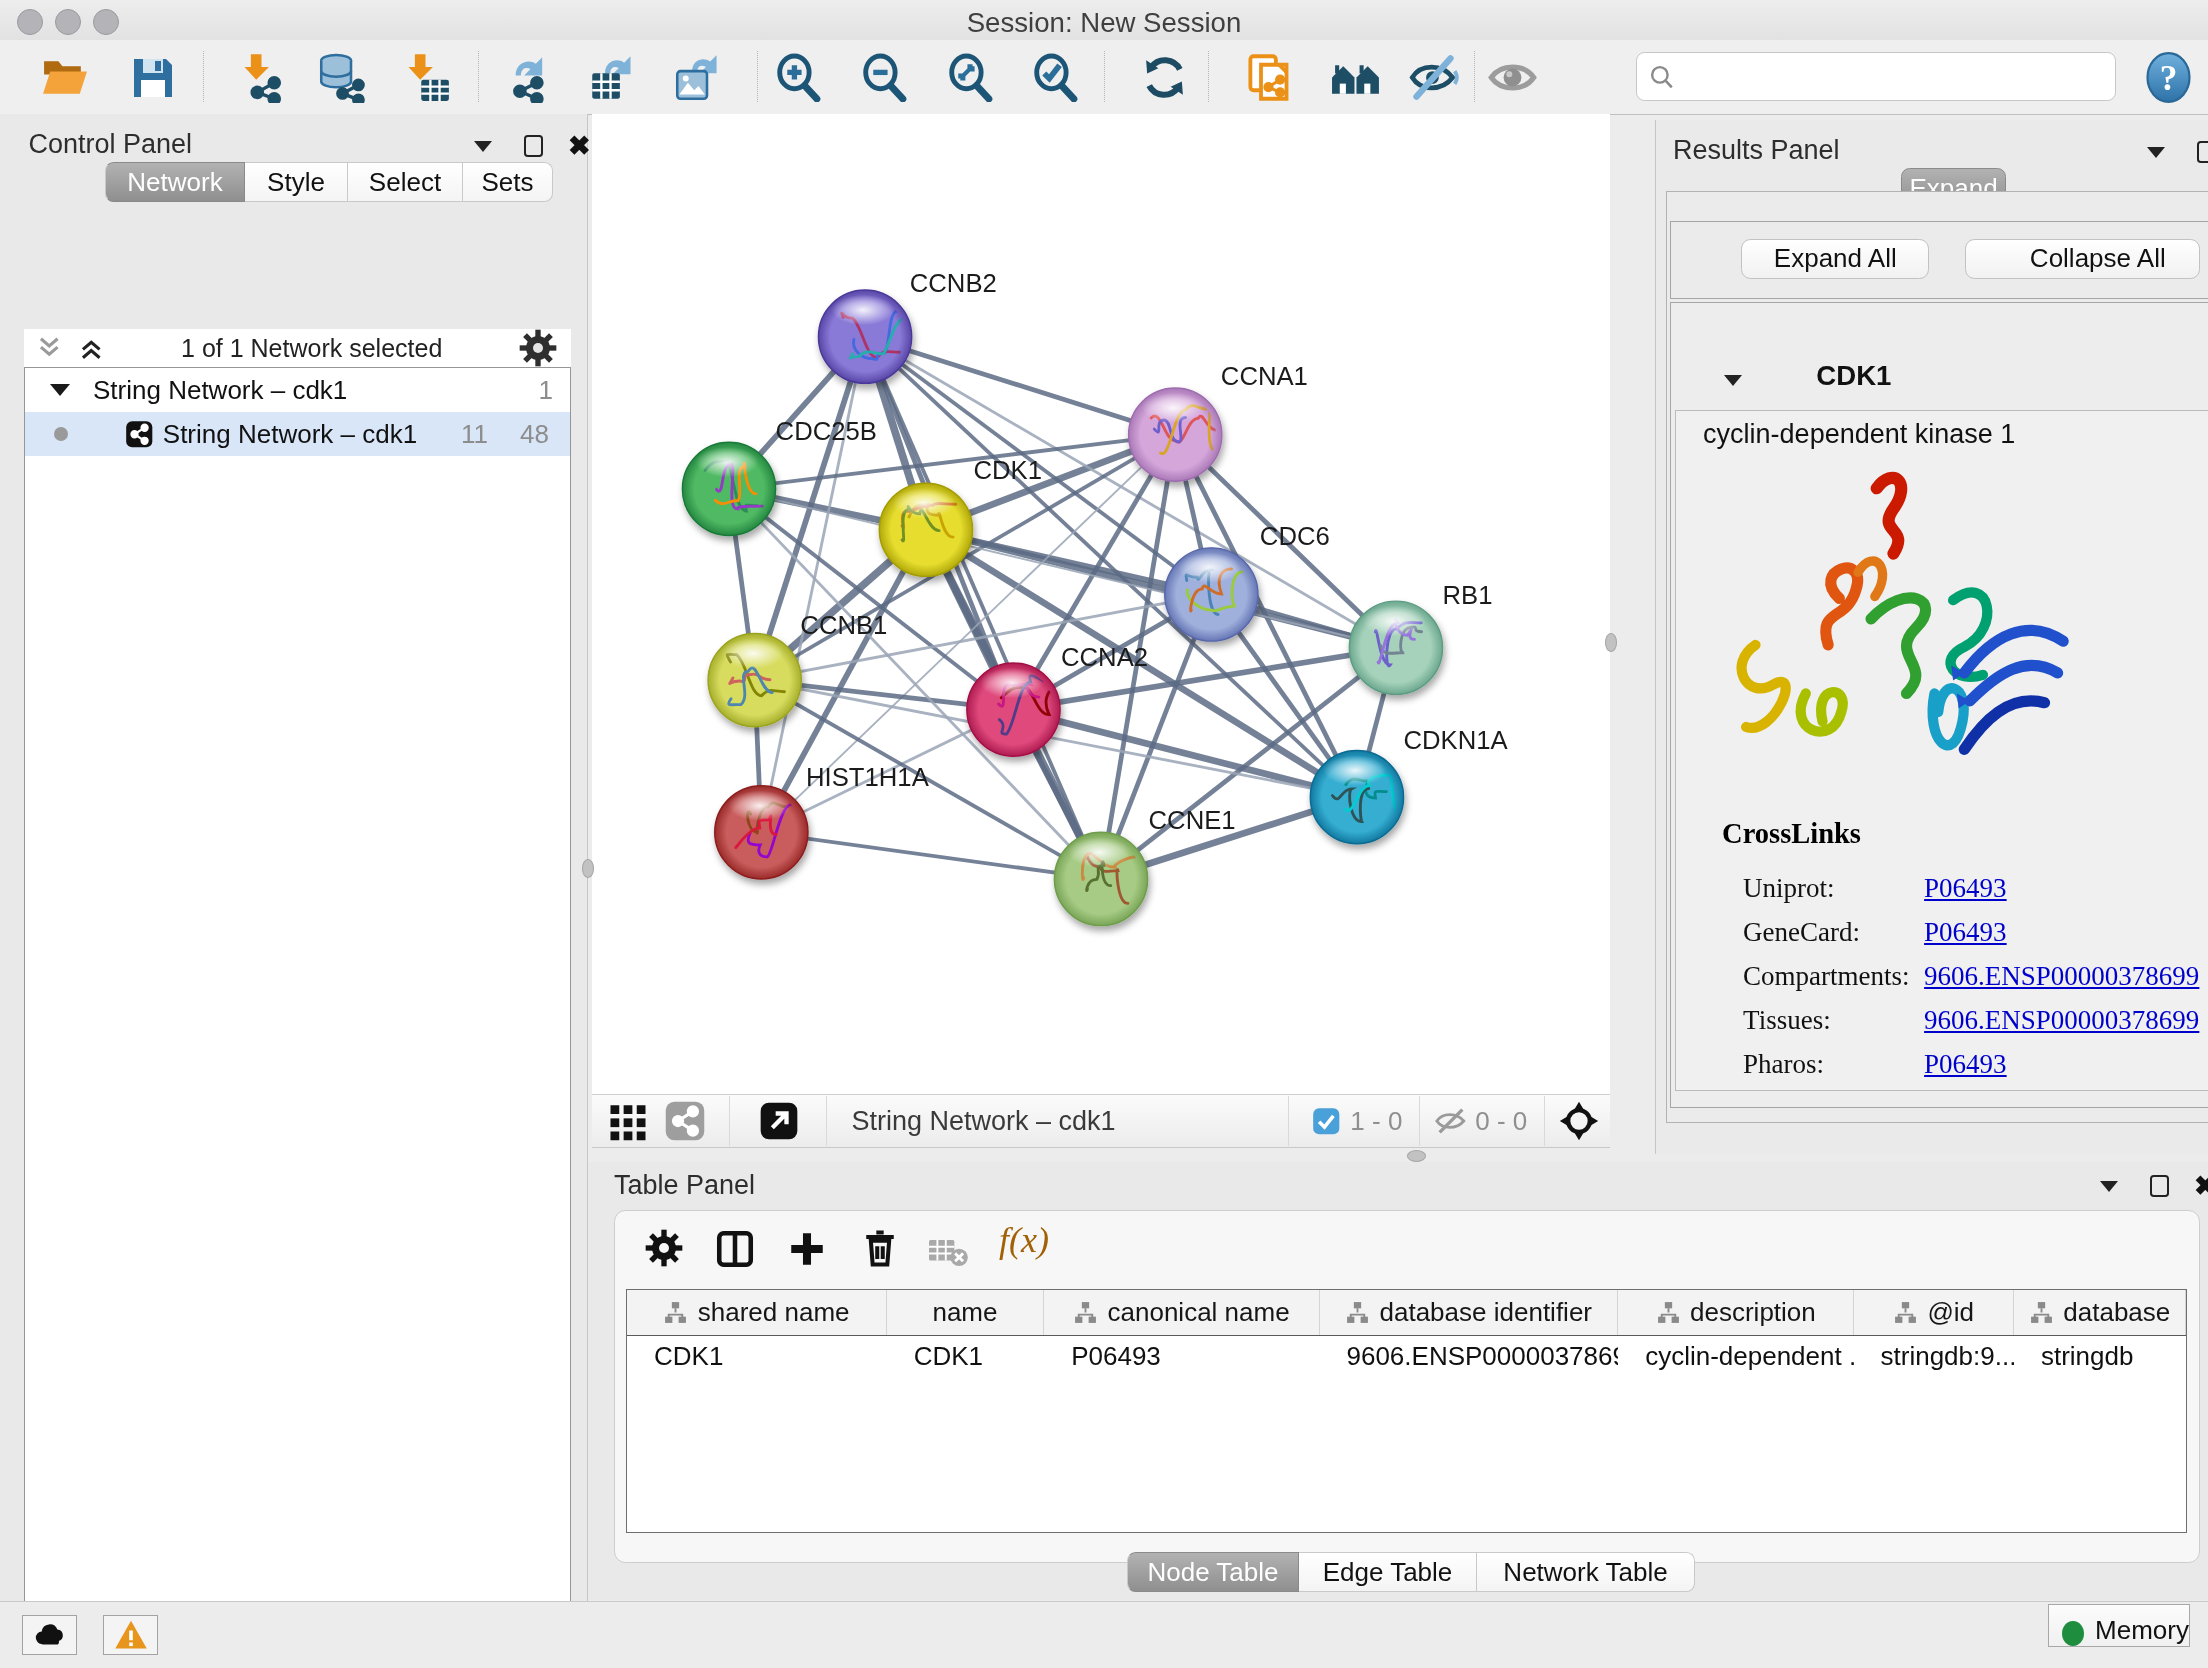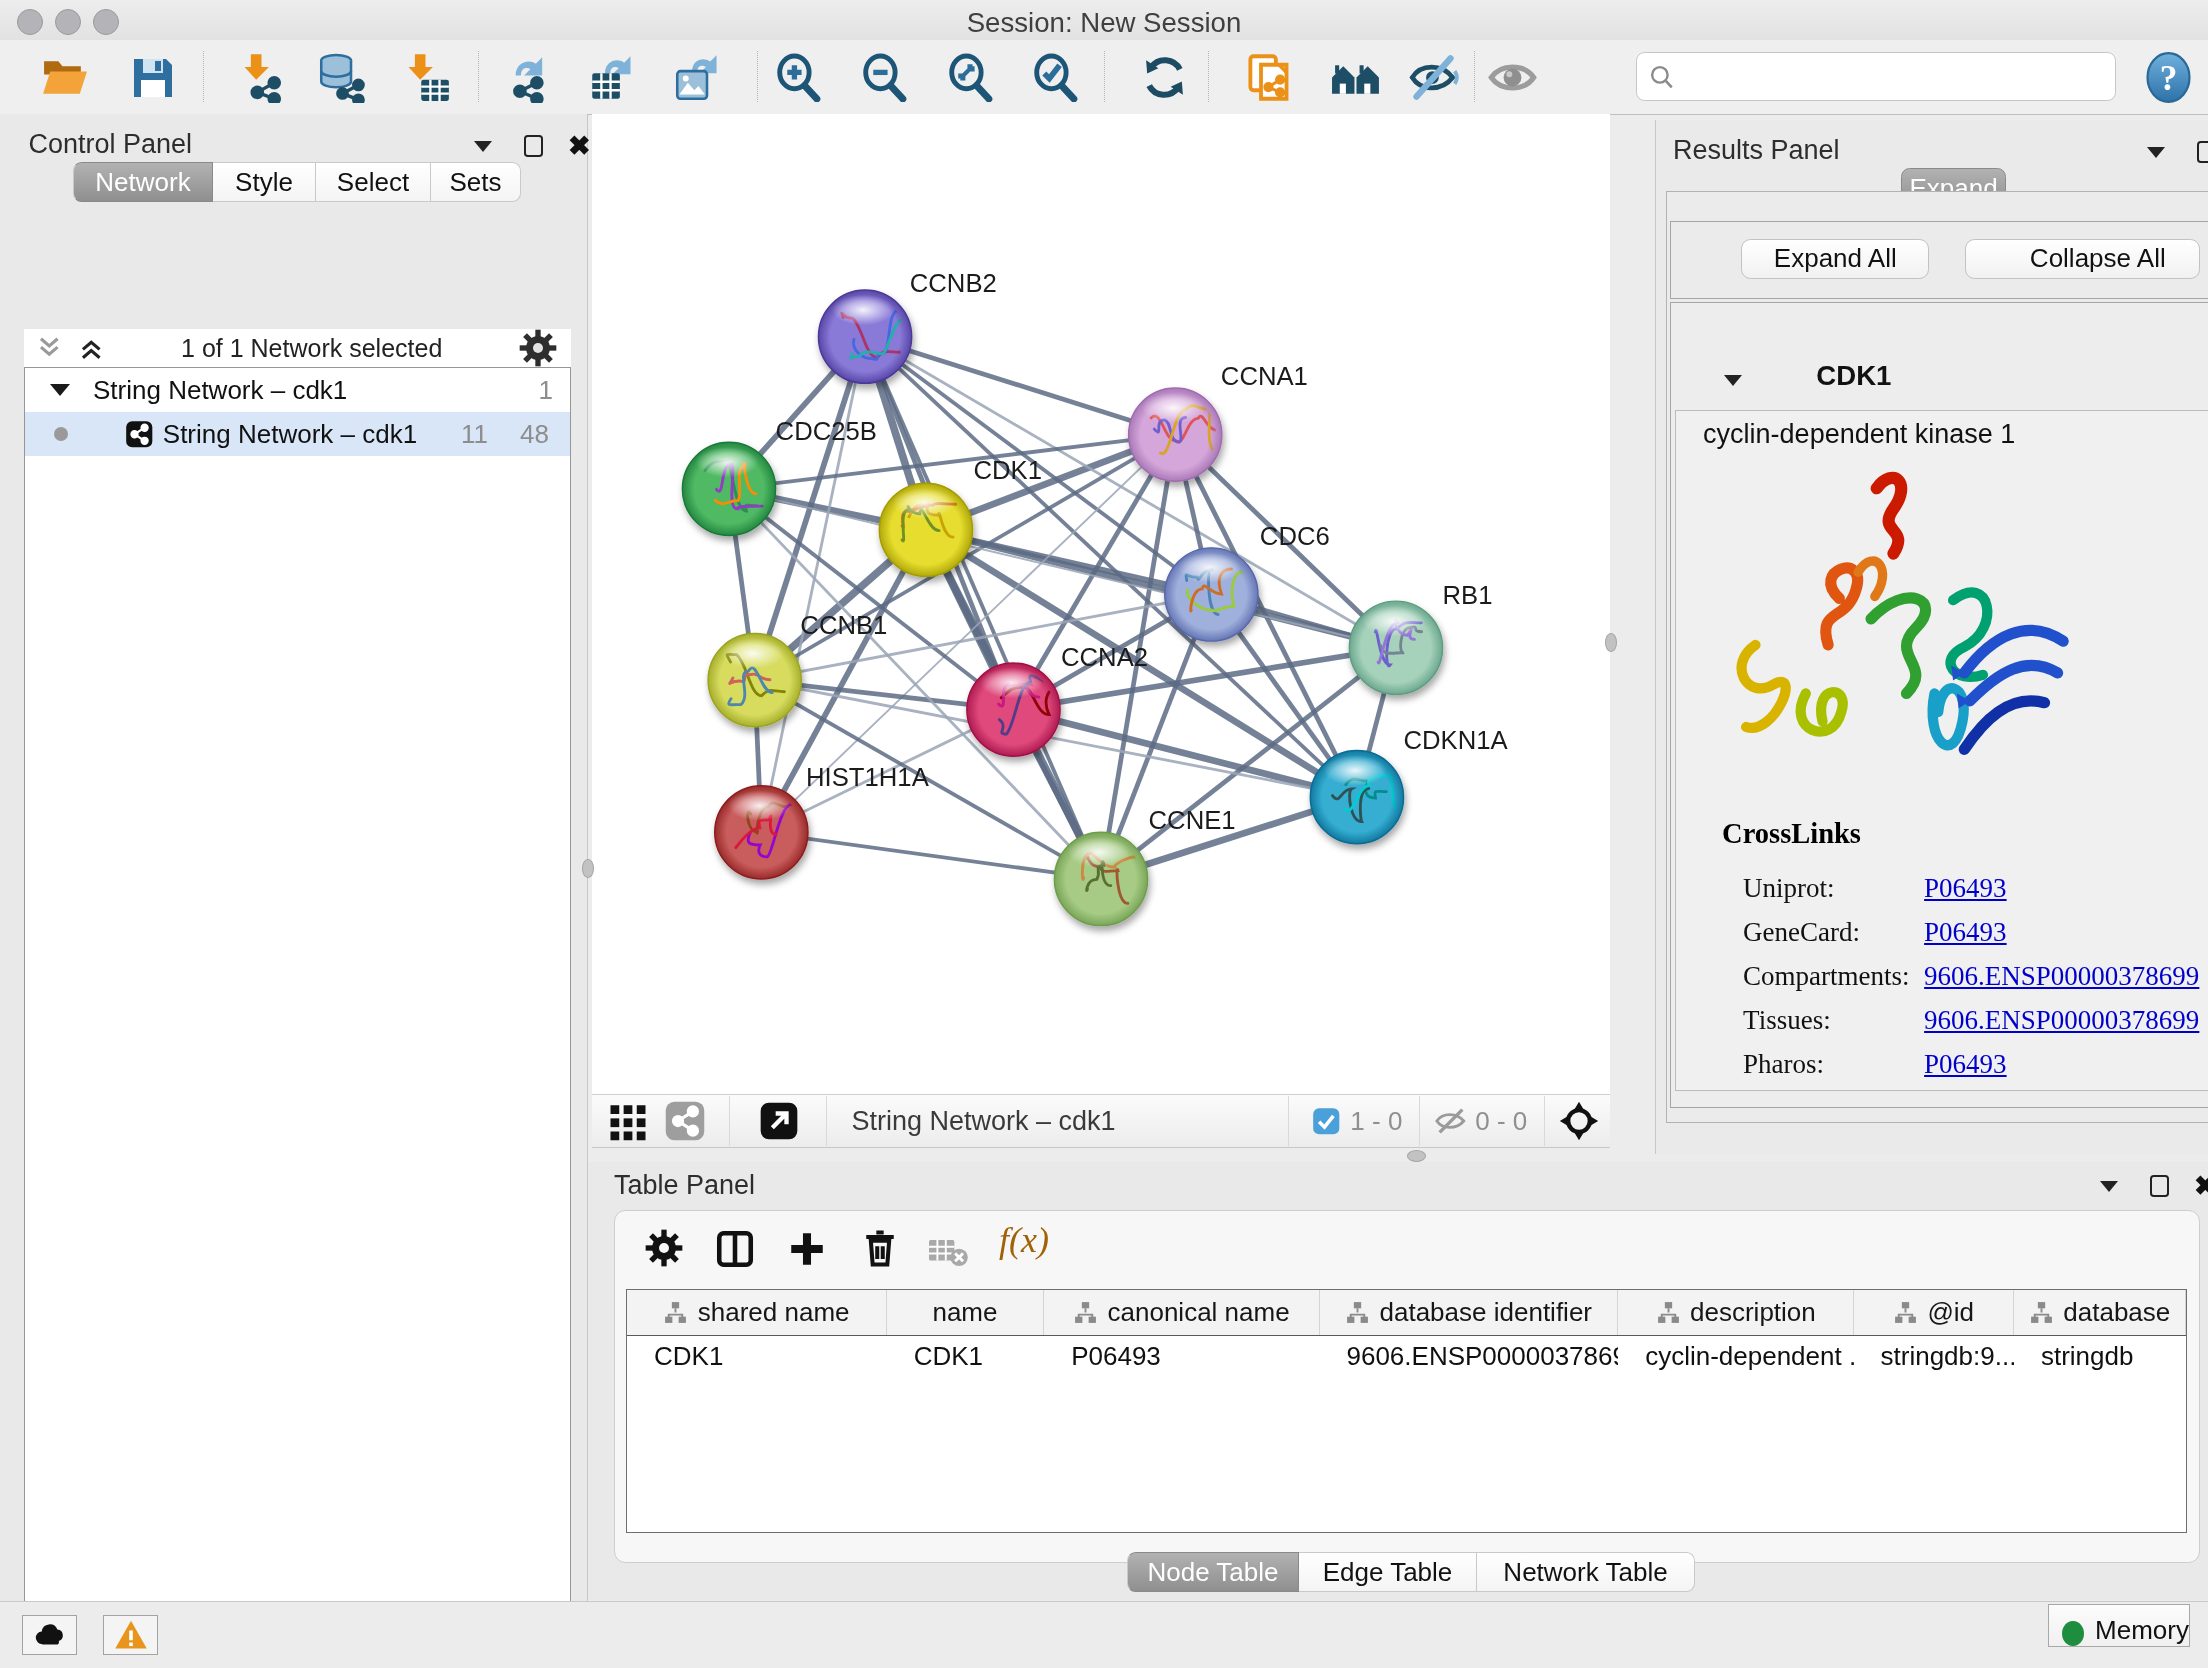--- a/index.html
+++ b/index.html
@@ -251,21 +251,21 @@
 <div class="abs cpanel">
   <div class="abs ptitle" style="left:28.5px;top:15px;">Control Panel</div>
   <div class="abs phdr-ico" style="left:474px;top:21px;">
     <div class="tri-down"></div>
     <div style="width:17px"></div>
     <div class="sq-ico"></div>
     <div style="width:9.5px"></div>
     <div class="x-ico">✖</div>
   </div>
   <div class="abs seg-row" style="left:73px;top:48px;" id="control-tabs">
-      <div class="seg seg-on" style="width: 138px;">Network</div>
+      <div class="seg seg-on" style="width: 138px; margin-left: 32px;">Network</div>
       <div class="seg" style="width: 102px;">Style</div>
       <div class="seg" style="width: 114px;">Select</div>
       <div class="seg" style="width: 89px;">Sets</div>
     </div>
   <div class="abs subhdr">
     <svg width="28.5" height="28.5" viewBox="0 0 24 24" style="margin-left:11.4px">
         <path d="M5 4 L12 10 L19 4 M5 11 L12 17 L19 11" stroke="#9a9a9a" stroke-width="2.6" fill="none"></path>
       </svg>
     <svg width="28.5" height="28.5" viewBox="0 0 24 24" style="margin-left:13.3px">
         <path d="M5 20 L12 14 L19 20 M5 13 L12 7 L19 13" stroke="#222" stroke-width="2.6" fill="none"></path>

